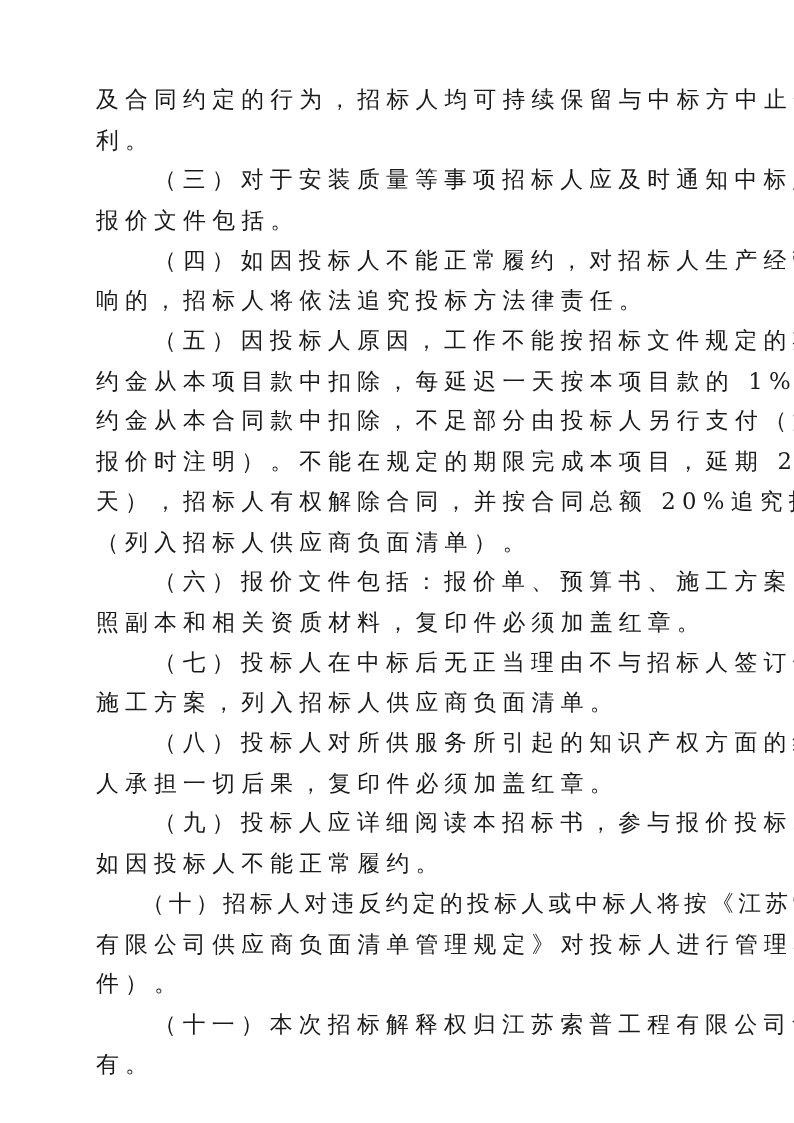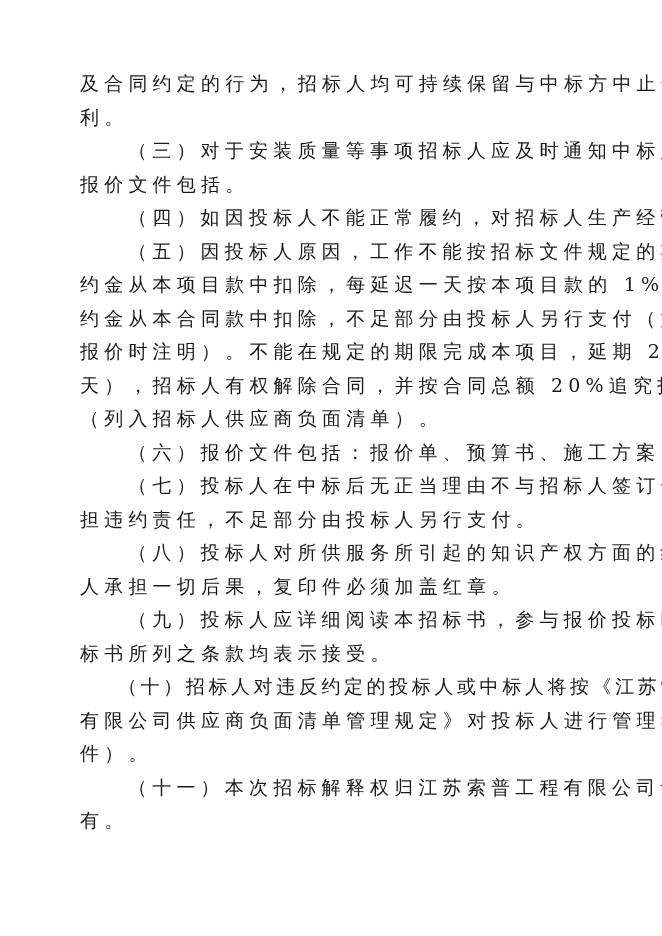--- a/index.html
+++ b/index.html
@@ -46,48 +46,50 @@
     <span class="line">利。</span>
   </div>
 
   <div class="para">
     <span class="line" style="padding-left:48px">（三）对于安装质量等事项招标人应及时通知中标人，如有异议</span>
     <span class="line">报价文件包括。</span>
   </div>
 
   <div class="para">
     <span class="line" style="padding-left:48px">（四）如因投标人不能正常履约，对招标人生产经营活动造成影</span>
+    <span class="line">响的，招标人将依法追究投标方法律责任。</span>
   </div>
 
   <div class="para">
     <span class="line" style="padding-left:48px">（五）因投标人原因，工作不能按招标文件规定的期限完成，违</span>
     <span class="line">约金从本项目款中扣除，每延迟一天按本项目款的 1%计收违约金，违</span>
     <span class="line">约金从本合同款中扣除，不足部分由投标人另行支付（如有异议请在</span>
     <span class="line">报价时注明）。不能在规定的期限完成本项目，延期 20 日内（含 20</span>
     <span class="line">天），招标人有权解除合同，并按合同总额 20%追究投标人违约责任</span>
     <span class="line">（列入招标人供应商负面清单）。</span>
   </div>
 
   <div class="para">
     <span class="line" style="padding-left:48px">（六）报价文件包括：报价单、预算书、施工方案、企业营业执</span>
+    <span class="line">照副本和相关资质材料，复印件必须加盖红章。</span>
   </div>
 
   <div class="para">
     <span class="line" style="padding-left:48px">（七）投标人在中标后无正当理由不与招标人签订合同的，将承</span>
-    <span class="line">担违约责任，不足部分由投标人另行支付。</span>
+    <span class="line">施工方案，列入招标人供应商负面清单。</span>
   </div>
 
   <div class="para">
     <span class="line" style="padding-left:48px">（八）投标人对所供服务所引起的知识产权方面的纠纷，由投标</span>
     <span class="line">人承担一切后果，复印件必须加盖红章。</span>
   </div>
 
   <div class="para">
     <span class="line" style="padding-left:48px">（九）投标人应详细阅读本招标书，参与报价投标即视为对本招</span>
-    <span class="line">标书所列之条款均表示接受。</span>
+    <span class="line">如因投标人不能正常履约。</span>
   </div>
 
   <div class="para">
     <span class="line" style="padding-left:38px; letter-spacing:3.6px">（十）招标人对违反约定的投标人或中标人将按《江苏索普（集团）</span>
     <span class="line">有限公司供应商负面清单管理规定》对投标人进行管理考核（详见附</span>
     <span class="line">件）。</span>
   </div>
 
   <div class="para">
     <span class="line" style="padding-left:48px">（十一）本次招标解释权归江苏索普工程有限公司计划运行处所</span>

